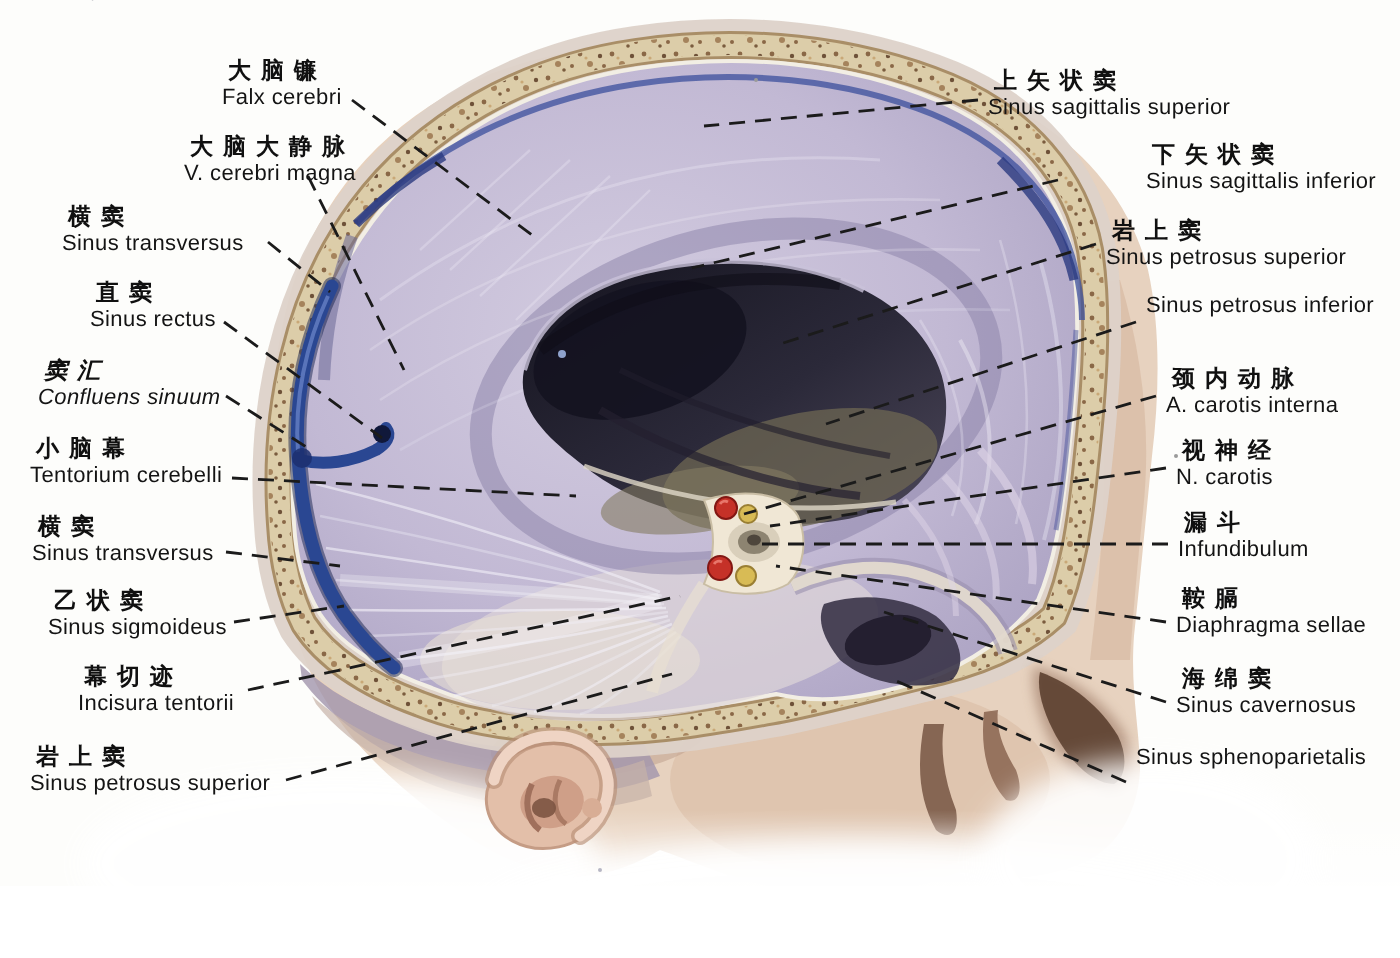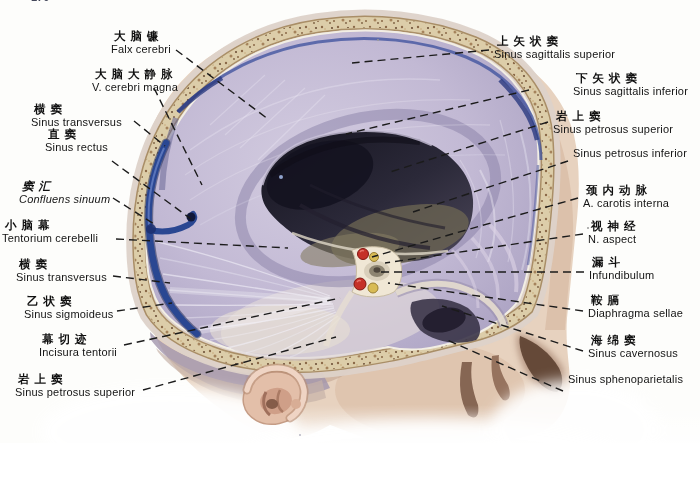--- a/index.html
+++ b/index.html
@@ -253,29 +253,29 @@
         <span class="la">Falx cerebri</span>
       </div>
       <div class="label left" style="left: 64px; top: 68px; margin-left: 28px;">
         <span class="zh">大脑大静脉</span>
         <span class="la">V. cerebri magna</span>
       </div>
       <div class="label left" style="left: 31px; top: 103px;">
         <span class="zh">横窦</span>
         <span class="la">Sinus transversus</span>
       </div>
-      <div class="label left" style="left: 45px; top: 128px;">
+      <div class="label left" style="left: 45px; top: 141px;">
         <span class="zh">直窦</span>
         <span class="la">Sinus rectus</span>
       </div>
       <div class="label left" style="left: 19px; top: 180px; font-style: italic;">
         <span class="zh">窦汇</span>
         <span class="la">Confluens sinuum</span>
       </div>
-      <div class="label left" style="left: 2px; top: 219px;">
+      <div class="label left" style="left: 15px; top: 219px;">
         <span class="zh">小脑幕</span>
         <span class="la">Tentorium cerebelli</span>
       </div>
       <div class="label left" style="left: 16px; top: 258px;">
         <span class="zh">横窦</span>
         <span class="la">Sinus transversus</span>
       </div>
       <div class="label left" style="left: 24px; top: 295px;">
         <span class="zh">乙状窦</span>
         <span class="la">Sinus sigmoideus</span>
@@ -302,21 +302,21 @@
       </div>
       <div class="label right" style="left: 573px; top: 147px;">
         <span class="la">Sinus petrosus inferior</span>
       </div>
       <div class="label right" style="left: 583px; top: 184px;">
         <span class="zh">颈内动脉</span>
         <span class="la">A. carotis interna</span>
       </div>
       <div class="label right" style="left: 588px; top: 220px;">
         <span class="zh">视神经</span>
-        <span class="la">N. aspect</span>
+        <span class="la">N. carotis</span>
       </div>
       <div class="label right" style="left: 589px; top: 256px;">
         <span class="zh">漏斗</span>
         <span class="la">Infundibulum</span>
       </div>
       <div class="label right" style="left: 588px; top: 294px;">
         <span class="zh">鞍膈</span>
         <span class="la">Diaphragma sellae</span>
       </div>
       <div class="label right" style="left: 588px; top: 334px;">

